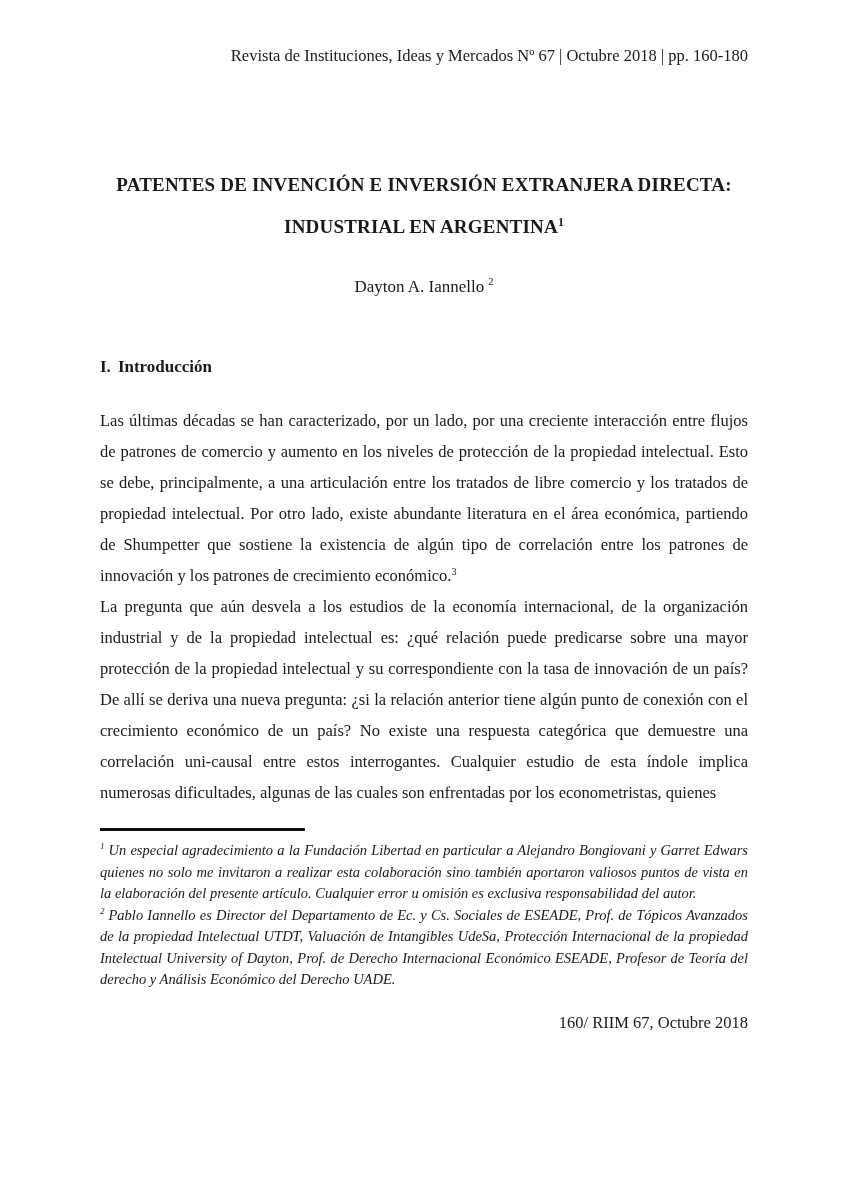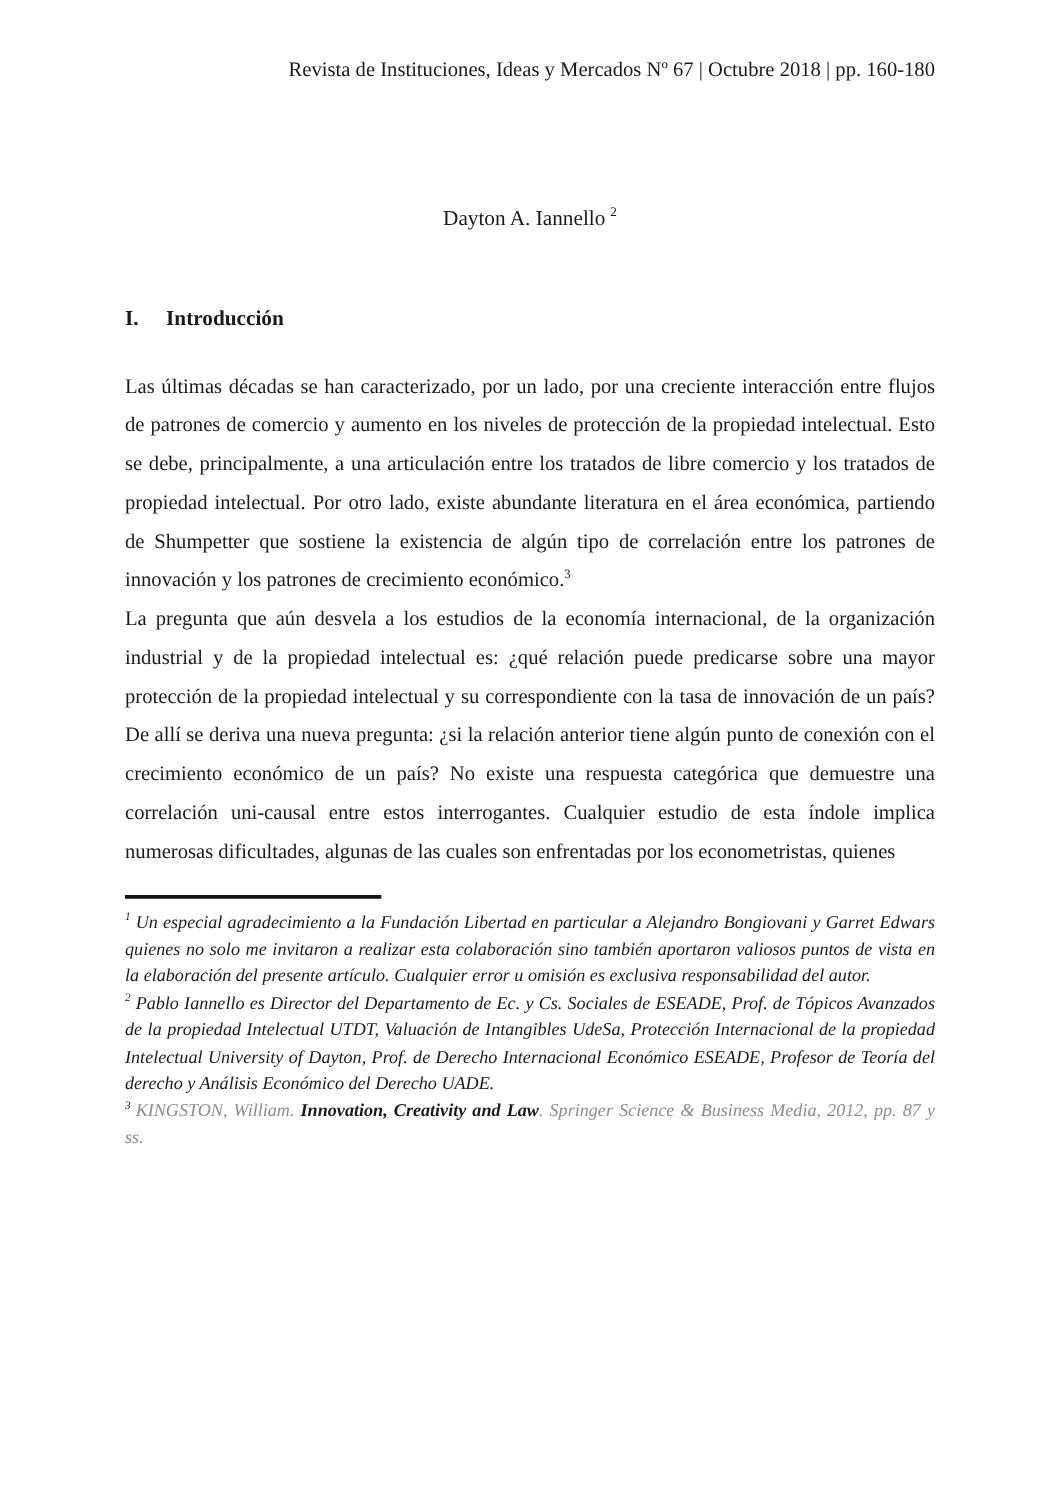--- a/index.html
+++ b/index.html
@@ -51,21 +51,21 @@
     font-size: 17px;
     line-height: 22px;
   }
   .author-sup { margin-left: 4px; }
   .section-heading {
     margin: 58px 0 0 0;
     font-size: 17px;
     font-weight: 700;
     line-height: 22px;
   }
-  .section-label { margin-left: 22px; }
+  .section-label { margin-left: 7px; }
   .body-text { margin-top: 27px; }
   .body-text p {
     margin: 0;
     font-size: 16.5px;
     line-height: 31px;
     text-align: justify;
   }
   .footnote-rule {
     margin-top: 20px;
     width: 205px;
@@ -91,33 +91,35 @@
   }
 </style>
 </head>
 <body>
 
 <div class="page">
 
   <div class="journal-header">Revista de Instituciones, Ideas y Mercados Nº 67 | Octubre 2018 | pp. 160-180</div>
 
   <h1 class="article-title">
+    <span class="title-line">PATENTES DE INVENCIÓN E INVERSIÓN EXTRANJERA DIRECTA:</span>
+    <span class="title-line"><span>INDUSTRIAL EN ARGENTINA</span><sup>1</sup></span>
   </h1>
 
   <div class="author-line"><span>Dayton A. Iannello</span><sup class="author-sup">2</sup></div>
 
   <h2 class="section-heading"><span>I.</span><span class="section-label">Introducción</span></h2>
 
   <div class="body-text">
       <p>Las últimas décadas se han caracterizado, por un lado, por una creciente interacción entre flujos de patrones de comercio y aumento en los niveles de protección de la propiedad intelectual. Esto se debe, principalmente, a una articulación entre los tratados de libre comercio y los tratados de propiedad intelectual. Por otro lado, existe abundante literatura en el área económica, partiendo de Shumpetter que sostiene la existencia de algún tipo de correlación entre los patrones de innovación y los patrones de crecimiento económico.<sup>3</sup></p>
       <p>La pregunta que aún desvela a los estudios de la economía internacional, de la organización industrial y de la propiedad intelectual es: ¿qué relación puede predicarse sobre una mayor protección de la propiedad intelectual y su correspondiente con la tasa de innovación de un país? De allí se deriva una nueva pregunta: ¿si la relación anterior tiene algún punto de conexión con el crecimiento económico de un país? No existe una respuesta categórica que demuestre una correlación uni-causal entre estos interrogantes. Cualquier estudio de esta índole implica numerosas dificultades, algunas de las cuales son enfrentadas por los econometristas, quienes</p>
     </div>
 
   <div class="footnote-rule"></div>
 
   <div class="footnotes">
       <div class="footnote"><sup class="fn-marker">1</sup><span class="seg-normal">Un especial agradecimiento a la Fundación Libertad en particular a Alejandro Bongiovani y Garret Edwars quienes no solo me invitaron a realizar esta colaboración sino también aportaron valiosos puntos de vista en la elaboración del presente artículo. Cualquier error u omisión es exclusiva responsabilidad del autor.</span></div>
       <div class="footnote"><sup class="fn-marker">2</sup><span class="seg-normal">Pablo Iannello es Director del Departamento de Ec. y Cs. Sociales de ESEADE, Prof. de Tópicos Avanzados de la propiedad Intelectual UTDT, Valuación de Intangibles UdeSa, Protección Internacional de la propiedad Intelectual University of Dayton, Prof. de Derecho Internacional Económico ESEADE, Profesor de Teoría del derecho y Análisis Económico del Derecho UADE.</span></div>
-      <div class="footnote"><sup class="fn-marker">3</sup><span class="seg-muted">KINGSTON, William. </span><span class="seg-emphasis">Innovation, Creativity and Law</span><span class="seg-muted">. Springer Science &amp; Business Media, 2012, pp. 87 y ss.</span></div>
     </div>
 
+  <div class="page-footer">160/ RIIM 67, Octubre 2018</div>
 
 </div>
 
 </body></html>

